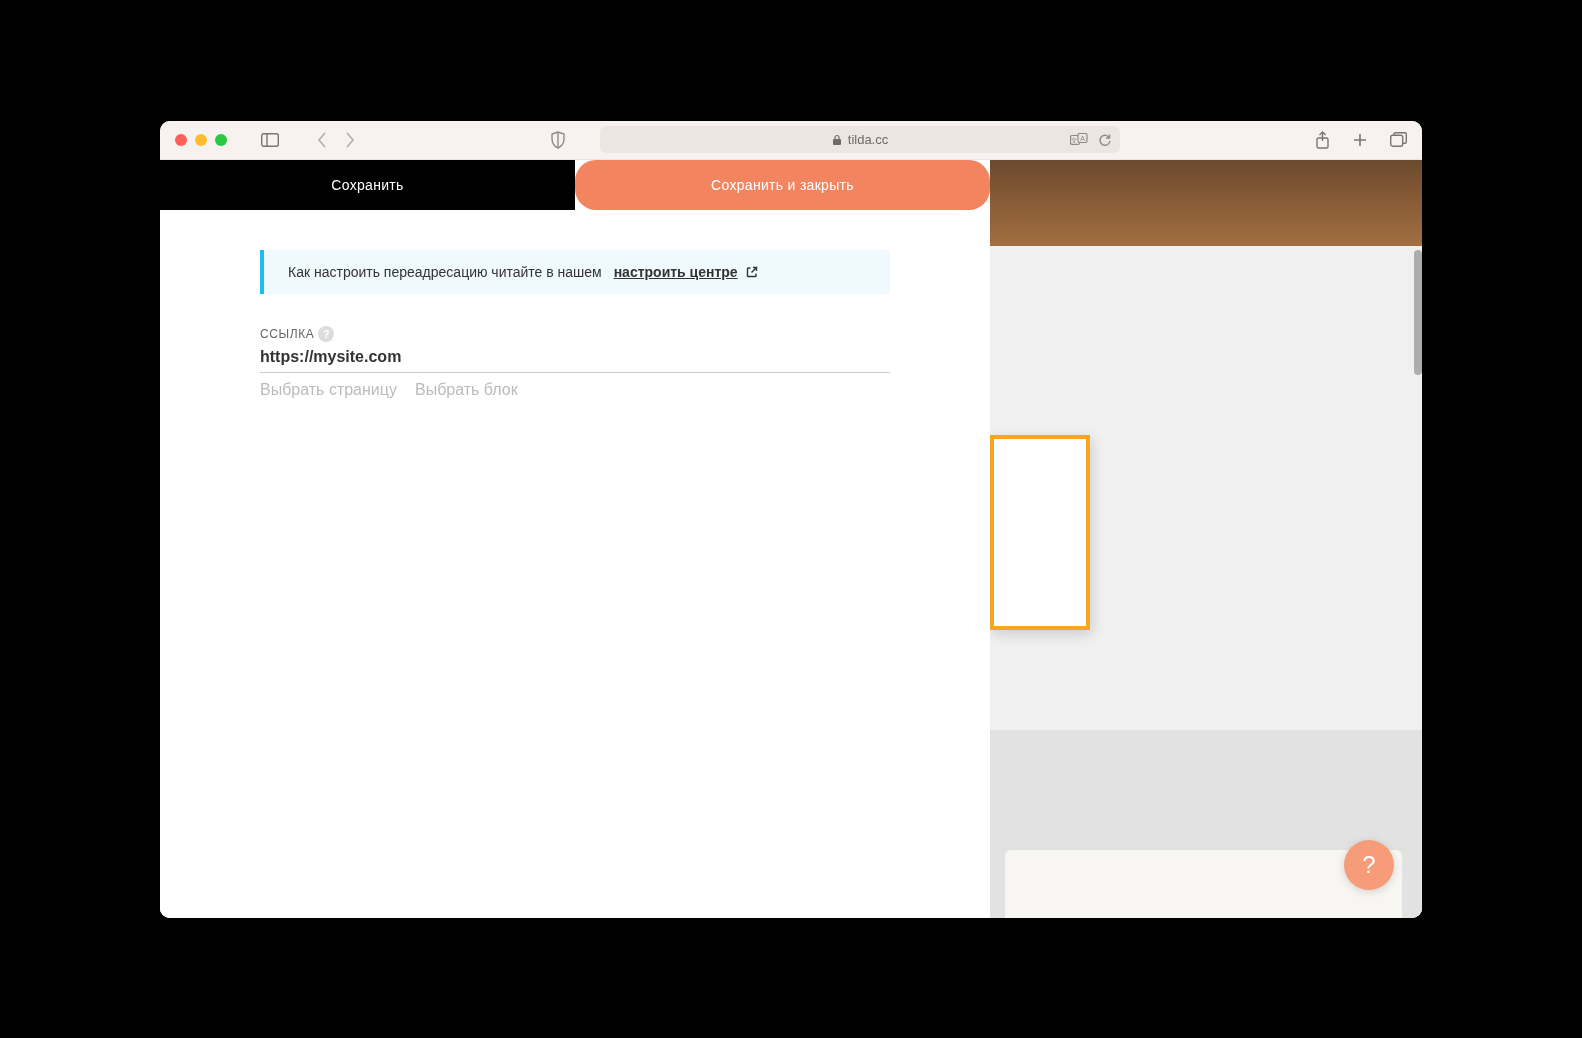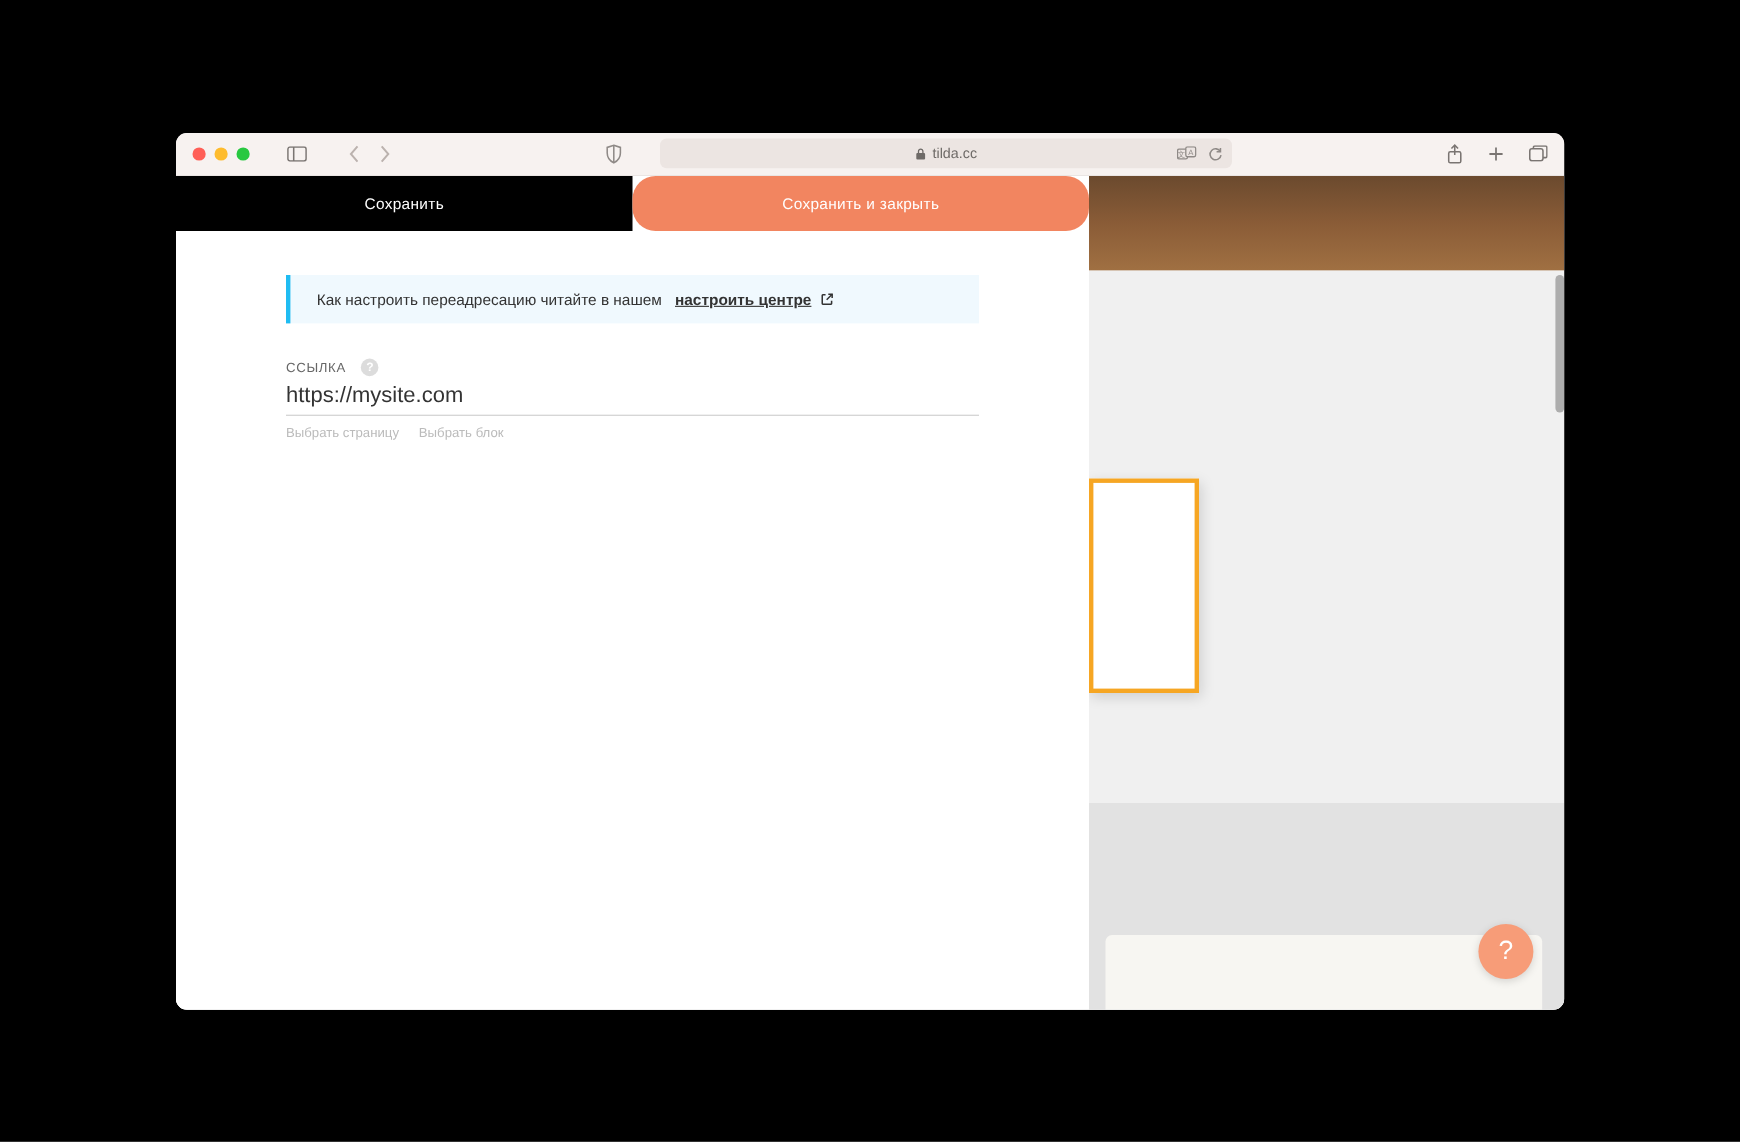--- a/index.html
+++ b/index.html
@@ -141,48 +141,49 @@
       flex-wrap: wrap;
     }
     .info-link {
       font-weight: 700;
       text-decoration: underline;
       color: #333;
     }
     .ext-icon { margin-left: 4px; color: #333; }
     
     .field-group { margin-top: 32px; }
-    .field-label-row { display: flex; align-items: center; gap: 14px; }
+    .field-label-row { display: flex; align-items: center; gap: 4px; }
     .field-label { font-size: 12px; letter-spacing: 0.6px; color: #666; }
     .help-circle {
       width: 16px; height: 16px; border-radius: 50%;
       background: #dcdcdc;
       color: #fff;
       font-size: 11px;
       font-weight: 700;
       display: inline-flex;
       align-items: center;
       justify-content: center;
     }
     .text-input {
       width: 100%;
       border: none;
       border-bottom: 1px solid #ccc;
       padding: 6px 0;
-      font-size: 20px;
+      font-size: 16px;
       color: #333;
       outline: none;
       font-family: inherit;
       background: transparent;
+      font-weight: bold;
     }
     .sub-links {
       margin-top: 8px;
       display: flex;
       gap: 18px;
-      font-size: 12px;
+      font-size: 16px;
       color: #bbb;
     }
     .sub-link { cursor: pointer; }
     
     
     .help-fab {
       position: absolute;
       right: 28px; bottom: 28px;
       width: 50px; height: 50px;
       border-radius: 50%;

